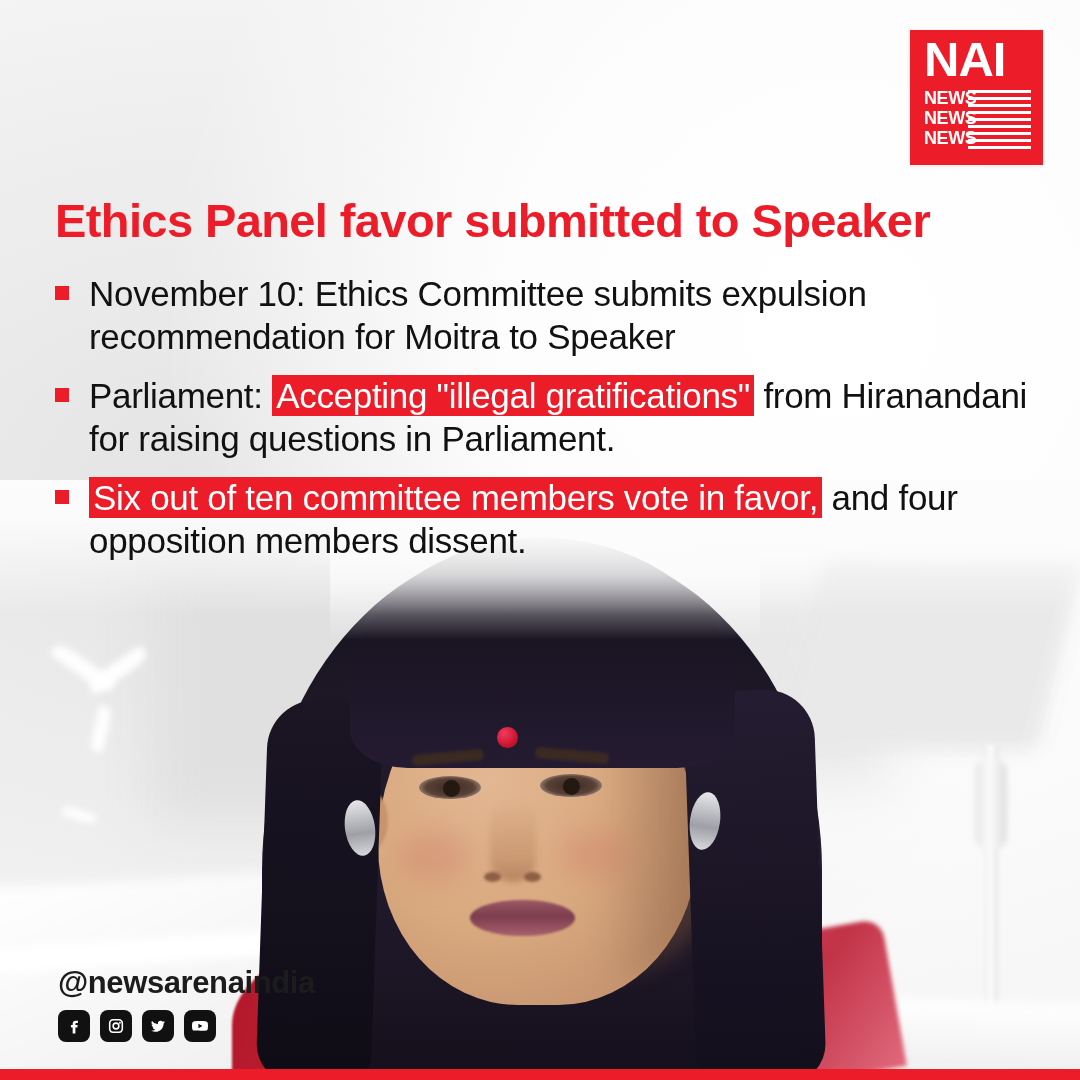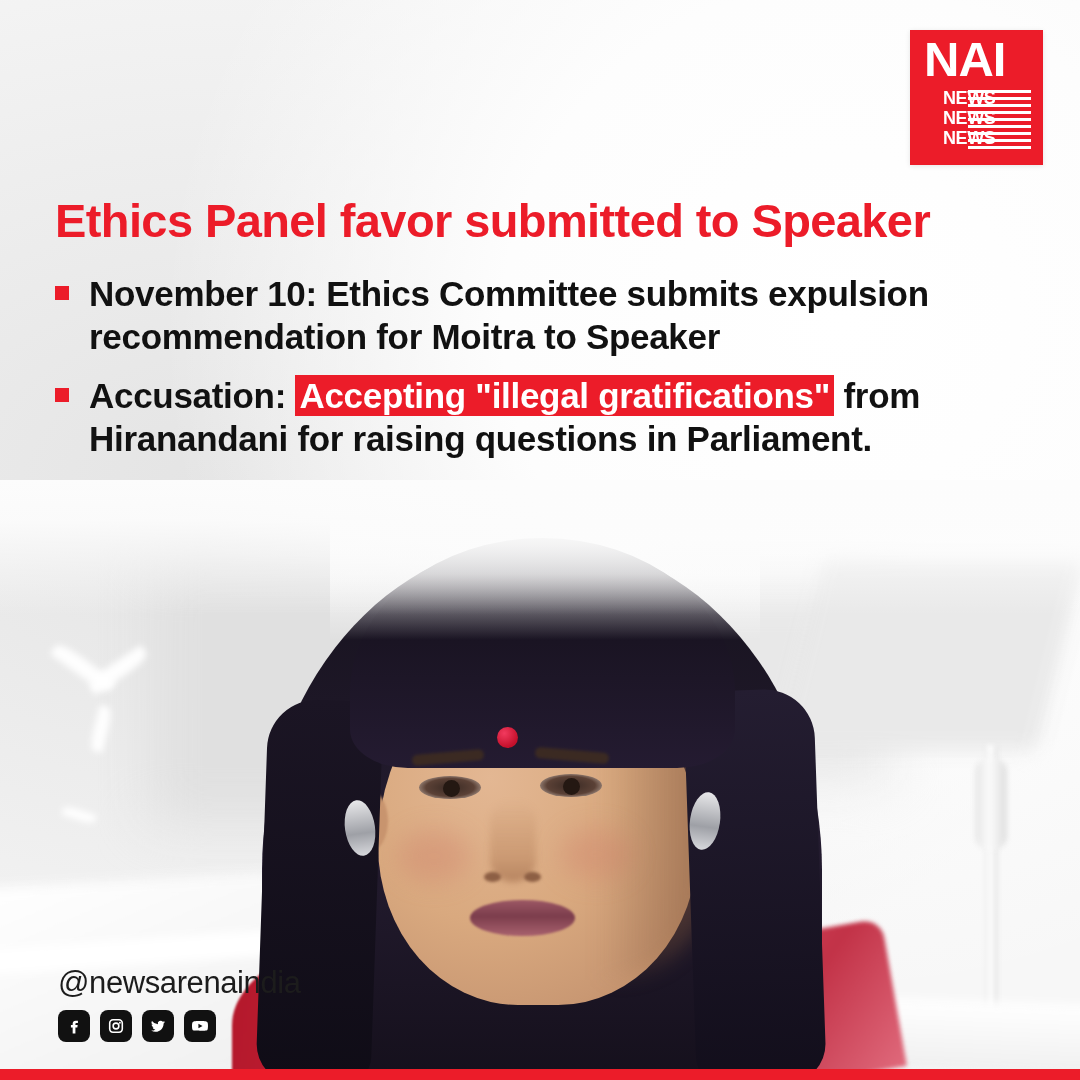--- a/index.html
+++ b/index.html
@@ -288,21 +288,21 @@
   .logo-words {
     position: absolute;
     left: 14px; top: 58px;
     width: 70px;
     color: #ffffff;
     font-size: 18px;
     font-weight: 700;
     line-height: 20px;
     letter-spacing: -0.4px;
   }
-  .logo-words span { display: block; margin-left: 19px; }
+  .logo-words span { display: block; }
 
   
   .headline {
     position: absolute;
     left: 55px;
     top: 196px;
     width: 970px;
     color: #ec1c29;
     font-size: 47px;
     font-weight: 700;
@@ -325,21 +325,21 @@
     height: 14px;
     background: #ec1c29;
     margin-top: 14px;
     margin-right: 20px;
     flex: 0 0 auto;
   }
   .bullet-text {
     font-size: 35px;
     line-height: 43px;
     color: #111111;
-    font-weight: 700;
+    font-weight: 400;
     letter-spacing: -0.3px;
   }
   .hl {
     background: #ec1c29;
     color: #ffffff;
     padding: 1px 4px;
     box-decoration-break: clone;
     -webkit-box-decoration-break: clone;
   }
 
@@ -347,21 +347,21 @@
   .footer {
     position: absolute;
     left: 58px;
     bottom: 38px;
   }
   .handle {
     font-size: 31px;
     color: #1c1c1c;
     letter-spacing: -0.4px;
     margin-bottom: 9px;
-    font-weight: 400;
+    font-weight: 700;
   }
   .socials { display: flex; gap: 10px; }
   .social {
     width: 32px; height: 32px;
     background: #111111;
     border-radius: 8px;
     display: flex; align-items: center; justify-content: center;
   }
   .social svg { width: 20px; height: 20px; fill: #ffffff; }
 
@@ -439,23 +439,27 @@
 
   <div class="bullets">
 
     <div class="bullet">
       <div class="bullet-marker"></div>
       <div class="bullet-text"><span>November 10: Ethics Committee submits expulsion recommendation for Moitra to Speaker</span></div>
     </div>
 
     <div class="bullet">
       <div class="bullet-marker"></div>
-      <div class="bullet-text"><span>Accusation: </span><span class="hl">Accepting "illegal gratifications"</span><span> from Hiranandani for raising questions in Parliament.</span></div>
-    </div>
-
+      <div class="bullet-text"><span>Parliament: </span><span class="hl">Accepting "illegal gratifications"</span><span> from Hiranandani for raising questions in Parliament.</span></div>
+    </div>
+
+    <div class="bullet">
+      <div class="bullet-marker"></div>
+      <div class="bullet-text"><span class="hl">Six out of ten committee members vote in favor,</span><span> and four opposition members dissent.</span></div>
+    </div>
 
   </div>
 
   <div class="footer">
     <div class="handle">@newsarenaindia</div>
     <div class="socials">
       <div class="social">
         <svg viewBox="0 0 24 24">
             <path d="M14.5 8.5h2.2V5.7h-2.6c-2.4 0-3.7 1.4-3.7 3.6v1.6H8.3v2.9h2.1v7.1h3.3v-7.1h2.3l.4-2.9h-2.7V9.6c0-.8.3-1.1 1-1.1z"></path>
           </svg>

